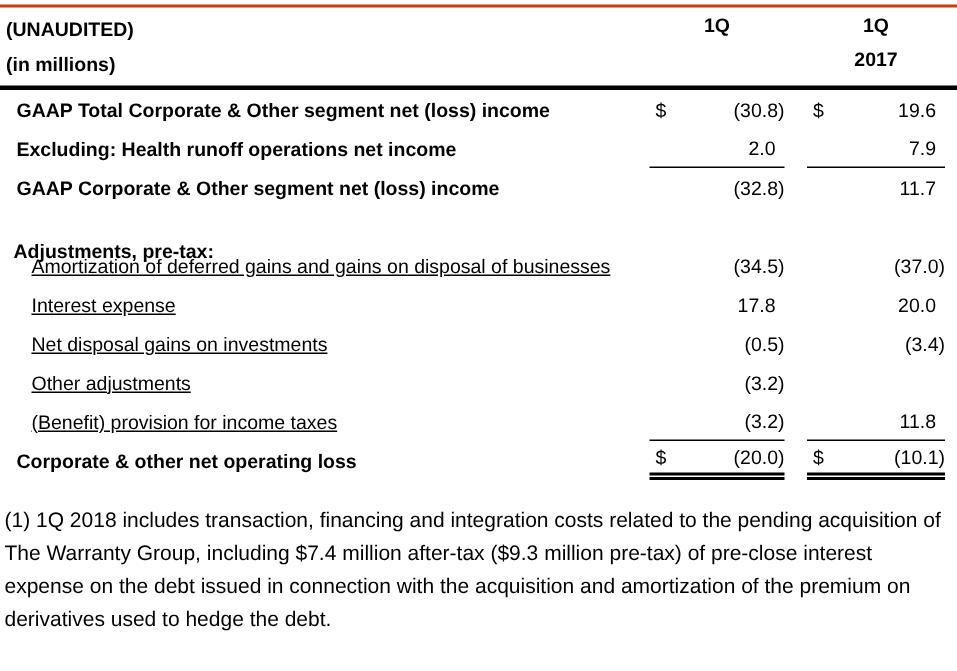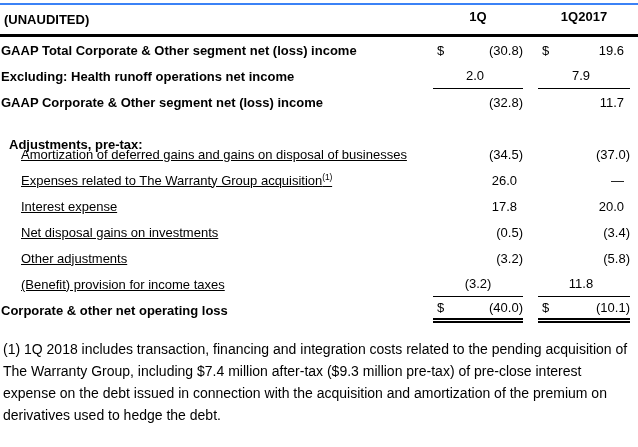--- a/index.html
+++ b/index.html
@@ -8,63 +8,64 @@
     width: 638px; height: 447px;
     background: #ffffff; color: #000000;
     font-family: "Liberation Sans", "DejaVu Sans", sans-serif;
     overflow: hidden;
   }
   .page { padding-top: 3px; width: 638px; }
 
   
   .hdr {
     display: flex; align-items: stretch;
-    border-top: 2px solid #3b82f6;
+    border-top: 2px solid #c2410c;
     border-bottom: 3px solid #000;
     font-weight: bold; font-size: 13px;
   }
   .hdr .lblcol { width: 433px; padding: 3px 0 3px 4px; }
   .hdr .lblcol div { line-height: 23px; }
-  .hc { display: flex; flex-direction: row; justify-content: center; text-align: center; }
+  .hc { display: flex; flex-direction: column; text-align: center; }
   .hc div { line-height: 23px; }
   .w18 { width: 90px; }
   .w17 { width: 92px; }
   .sp  { width: 15px; }
 
   
   .row { display: flex; align-items: center; height: 26px; font-size: 13px; }
-  .lbl { width: 433px; padding-left: 1px; white-space: nowrap; overflow: visible; }
+  .lbl { width: 433px; padding-left: 11px; white-space: nowrap; overflow: visible; }
   .b   { font-weight: bold; }
   .i1 .lbl { padding-left: 9px; margin-top: 32px; }
   .i2 .lbl { padding-left: 21px; text-decoration: underline; }
   .vg {
     position: relative; height: 100%;
     display: flex; align-items: center; justify-content: flex-end;
   }
   .cur { position: absolute; left: 4px; }
   .val.pos { padding-right: 6px; }
-  .rule { border-bottom: 1.5px solid #000; justify-content: center; }
+  .rule { border-bottom: 1.5px solid #000; }
   .dbl  { border-bottom: 5px double #000; }
   sup.fn { font-size: 8.5px; vertical-align: super; line-height: 0; letter-spacing: -0.2px; }
 
   
   .footnote {
     margin: 15px 4px 0 3px;
     font-size: 14px; line-height: 22px;
     width: 630px;
   }
 </style>
 </head>
 <body>
 
 <div class="page">
 
   <div class="hdr">
     <div class="lblcol">
       <div>(UNAUDITED)</div>
+      <div>(in millions)</div>
     </div>
     <div class="hc w18">
       <div>1Q</div>
     </div>
     <div class="sp"></div>
     <div class="hc w17">
       <div>1Q</div>
       <div>2017</div>
     </div>
   </div>
@@ -117,30 +118,20 @@
       <div class="lbl"><span>Amortization of deferred gains and gains on disposal of businesses</span></div>
       <div class="vg w18">
           <span class="val">(34.5)</span>
         </div>
       <div class="sp"></div>
       <div class="vg w17">
           <span class="val">(37.0)</span>
         </div>
     </div>
 
-    <div class="row i2">
-      <div class="lbl"><span>Expenses related to The Warranty Group acquisition</span><sup class="fn">(1)</sup></div>
-      <div class="vg w18">
-          <span class="val pos">26.0</span>
-        </div>
-      <div class="sp"></div>
-      <div class="vg w17">
-          <span class="val pos">—</span>
-        </div>
-    </div>
 
     <div class="row i2">
       <div class="lbl"><span>Interest expense</span></div>
       <div class="vg w18">
           <span class="val pos">17.8</span>
         </div>
       <div class="sp"></div>
       <div class="vg w17">
           <span class="val pos">20.0</span>
         </div>
@@ -156,41 +147,38 @@
           <span class="val">(3.4)</span>
         </div>
     </div>
 
     <div class="row i2">
       <div class="lbl"><span>Other adjustments</span></div>
       <div class="vg w18">
           <span class="val">(3.2)</span>
         </div>
       <div class="sp"></div>
-      <div class="vg w17">
-          <span class="val">(5.8)</span>
-        </div>
     </div>
 
     <div class="row i2">
       <div class="lbl"><span>(Benefit) provision for income taxes</span></div>
       <div class="vg w18 rule">
           <span class="val">(3.2)</span>
         </div>
       <div class="sp"></div>
       <div class="vg w17 rule">
           <span class="val pos">11.8</span>
         </div>
     </div>
 
     <div class="row">
       <div class="lbl b"><span>Corporate &amp; other net operating loss</span></div>
       <div class="vg w18 dbl">
           <span class="cur">$</span>
-          <span class="val">(40.0)</span>
+          <span class="val">(20.0)</span>
         </div>
       <div class="sp"></div>
       <div class="vg w17 dbl">
           <span class="cur">$</span>
           <span class="val">(10.1)</span>
         </div>
     </div>
 
   </div>
 

